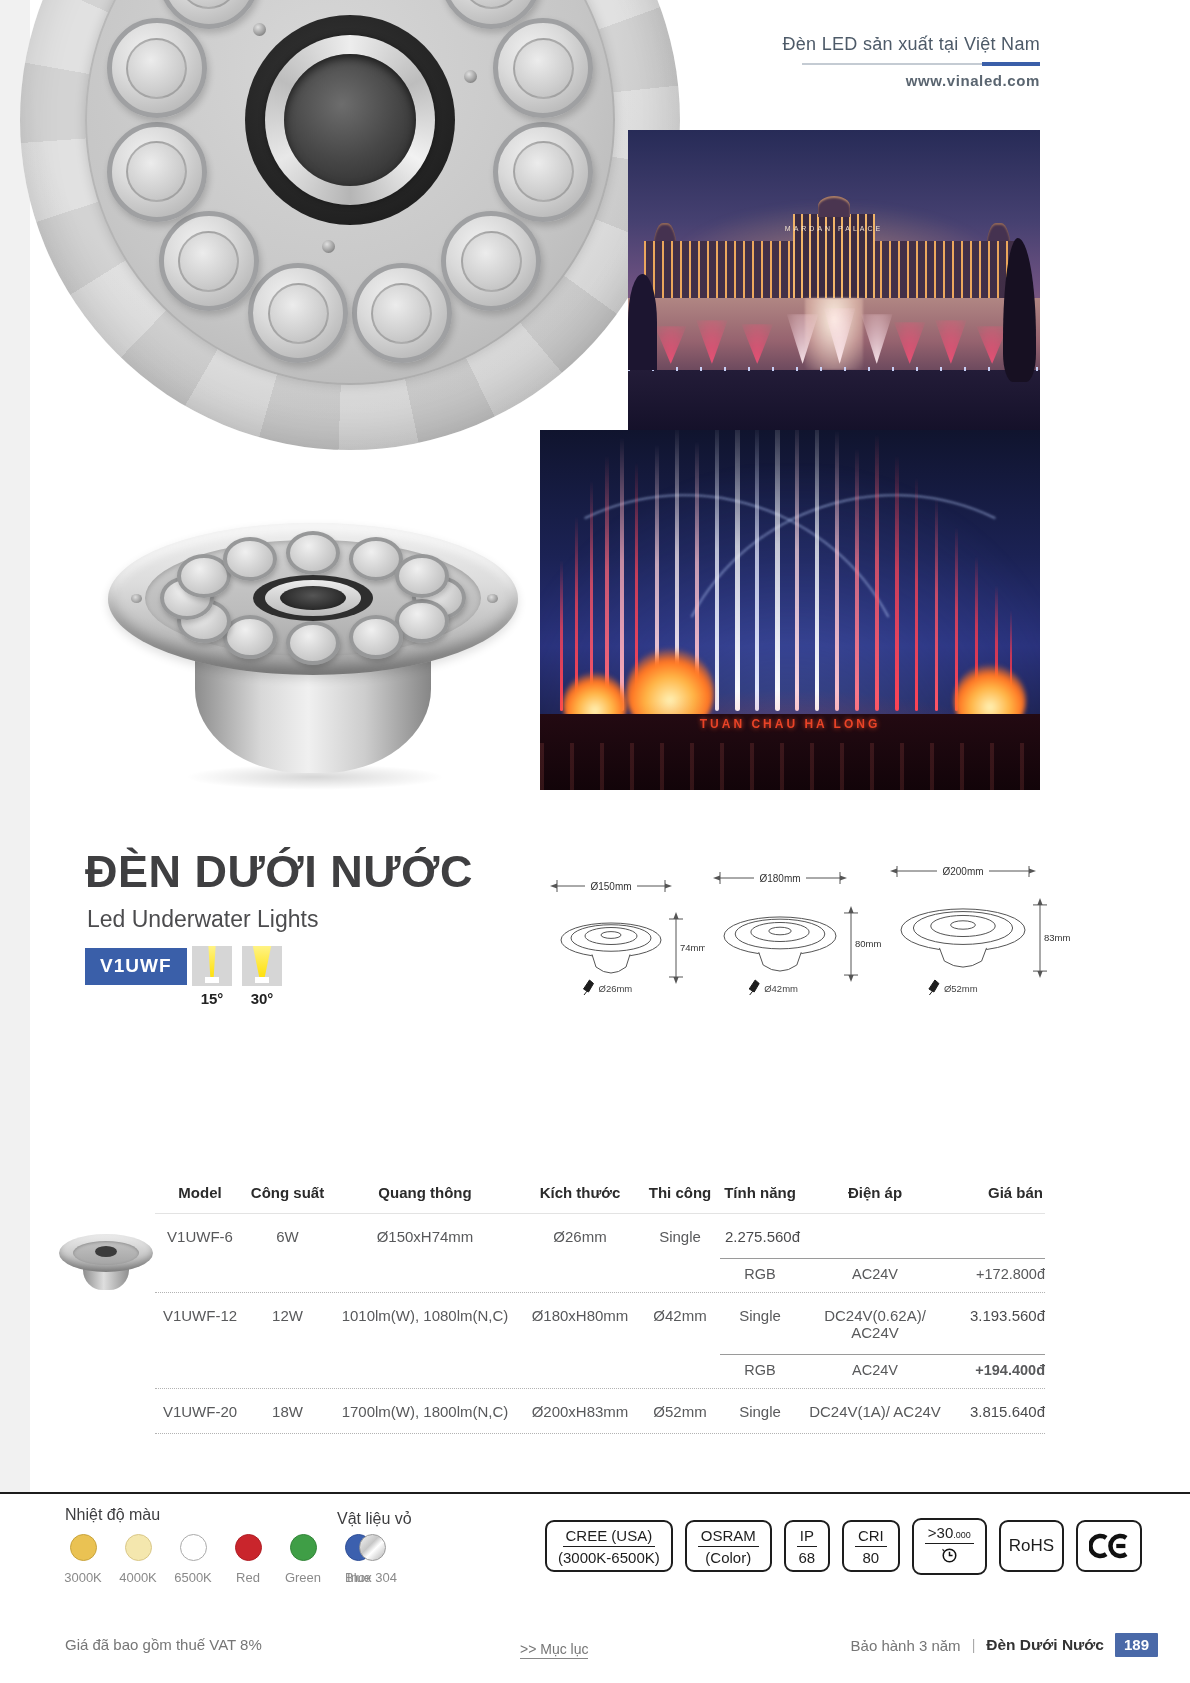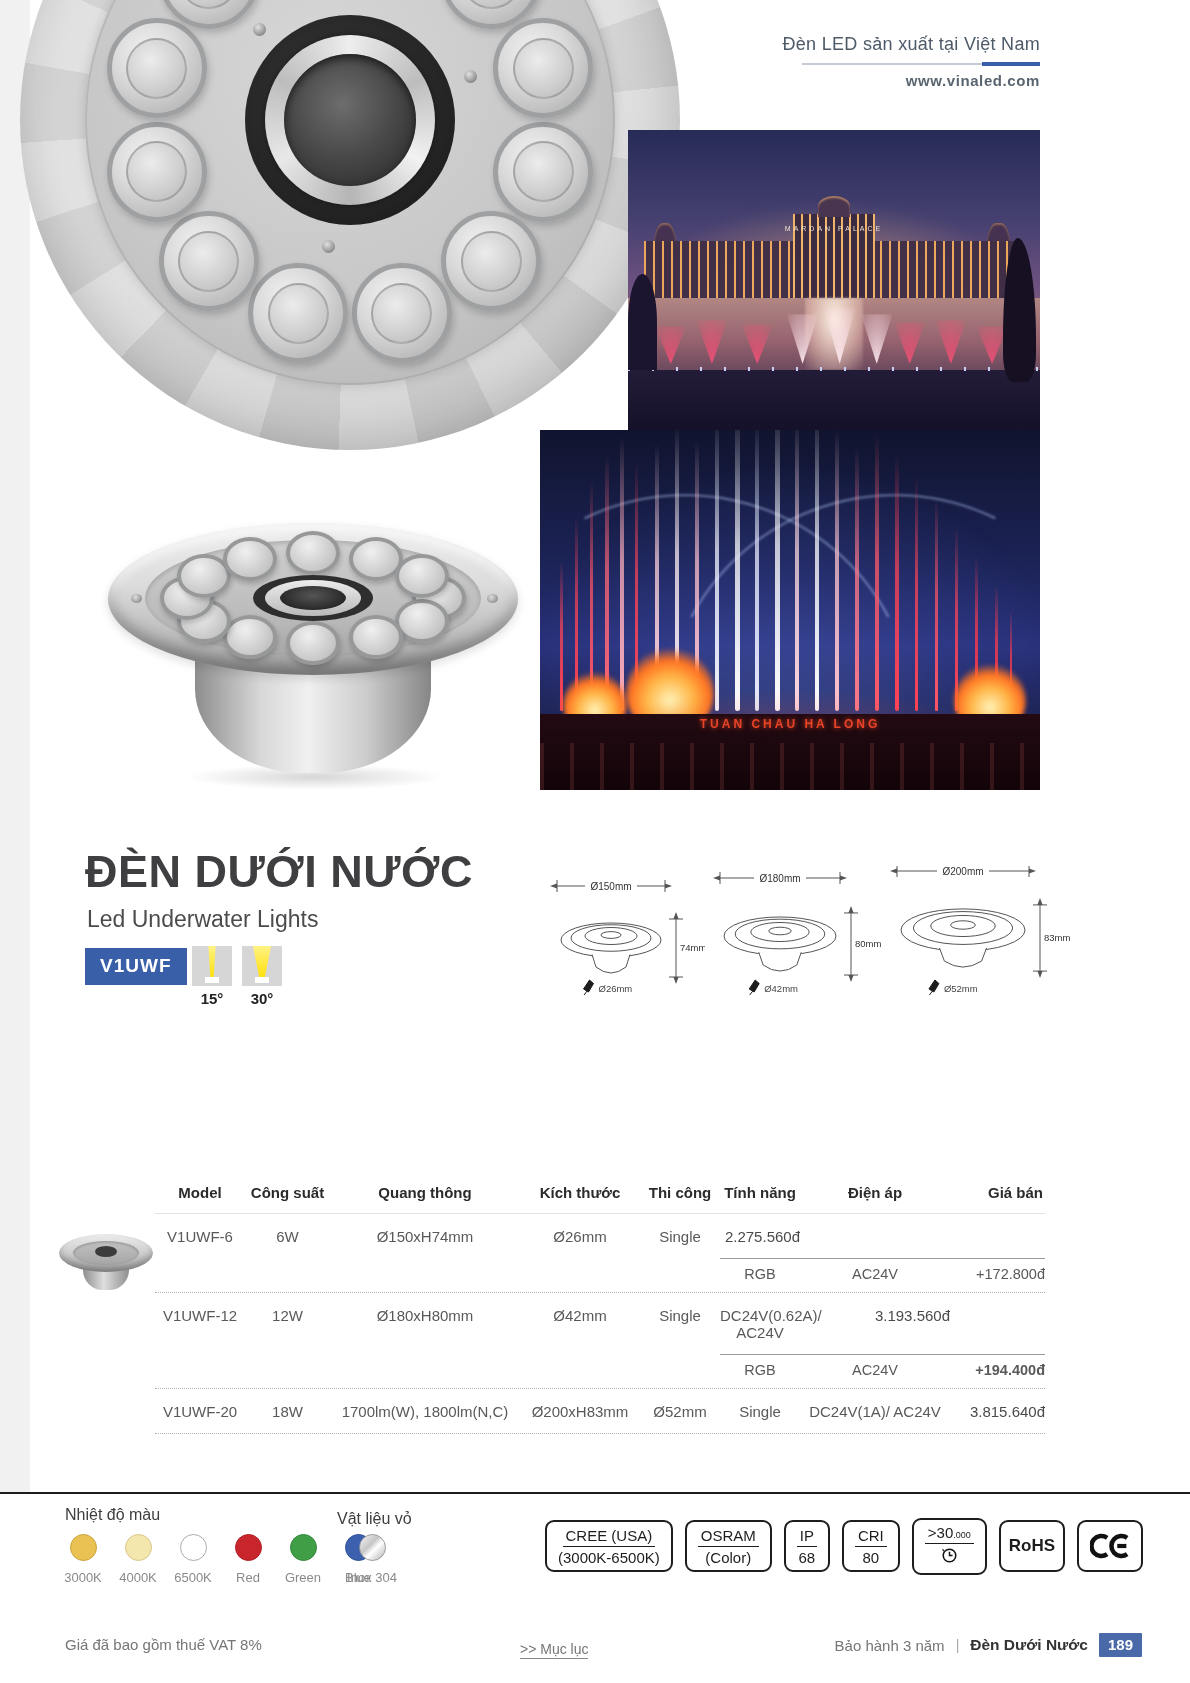--- a/index.html
+++ b/index.html
@@ -164,28 +164,28 @@
   .swatch-label{font-size:13px;color:#8a8a8a}
   .mat-item{position:absolute;left:340px;top:1534px;display:flex;flex-direction:column;align-items:center;gap:9px;width:64px}
   .inox{width:27px;height:27px;border-radius:50%;border:1px solid #9a9a9a;
       background:linear-gradient(135deg,#f7f7f7,#c6c6c6 40%,#ffffff 58%,#b0b0b0 100%)}
 
   .badges{position:absolute;left:545px;top:1518px;display:flex;gap:12px;align-items:center}
   .badge{border:2px solid #1d1d1d;border-radius:9px;min-height:52px;display:flex;flex-direction:column;
       justify-content:center;align-items:center;color:#1d1d1d;padding:4px 11px;background:#fff}
   .badge .frac-top{border-bottom:1.5px solid #1d1d1d;padding:0 3px 2px;font-size:15px;line-height:1.15}
   .badge .frac-bot{padding-top:2px;font-size:15px;line-height:1.15}
-  .badge.rohs{font-weight:bold;font-size:17px;padding:4px 8px}
+  .badge.rohs{font-weight:normal;font-size:17px;padding:4px 8px}
   .badge .sup{font-size:9px}
 
   
   .footer-vat{position:absolute;left:65px;top:1636px;font-size:15px;color:#767676}
   .footer-toc{position:absolute;left:520px;top:1641px;font-size:14px;color:#767676;
       border-bottom:1px solid #888;padding-bottom:1px;text-decoration:none;cursor:pointer}
-  .footer-right{position:absolute;right:48px;top:1633px;display:flex;align-items:center;gap:11px}
+  .footer-right{position:absolute;right:32px;top:1633px;display:flex;align-items:center;gap:11px}
   .footer-warranty{font-size:15px;color:#767676}
   .footer-sep{color:#aaa;font-size:14px}
   .footer-cat{font-size:15.5px;font-weight:bold;color:#333}
   .page-num{background:#4a69a8;color:#fff;font-size:15px;font-weight:bold;padding:3px 9px 4px;border-radius:1px}
 </style>
 </head>
 <body>
 
 <div class="page">
 
@@ -433,20 +433,21 @@
       <div class="td">Ø26mm</div>
       <div class="td">Single</div>
       <div class="td right">2.275.560đ</div>
       <div class="subsep"></div>
       <div class="td-sub" style="grid-column: 6;">RGB</div>
       <div class="td-sub" style="grid-column: 7;">AC24V</div>
       <div class="td-sub right" style="grid-column: 8;">+172.800đ</div>
       <div class="rowsep"></div>
       <div class="td">V1UWF-12</div>
       <div class="td">12W</div>
+      <div class="td">1010lm(W), 1080lm(N,C)</div>
       <div class="td">Ø180xH80mm</div>
       <div class="td">Ø42mm</div>
       <div class="td">Single</div>
       <div class="td">DC24V(0.62A)/ AC24V</div>
       <div class="td right">3.193.560đ</div>
       <div class="subsep"></div>
       <div class="td-sub" style="grid-column: 6;">RGB</div>
       <div class="td-sub" style="grid-column: 7;">AC24V</div>
       <div class="td-sub right" style="grid-column: 8; font-weight: bold;">+194.400đ</div>
       <div class="rowsep"></div>

